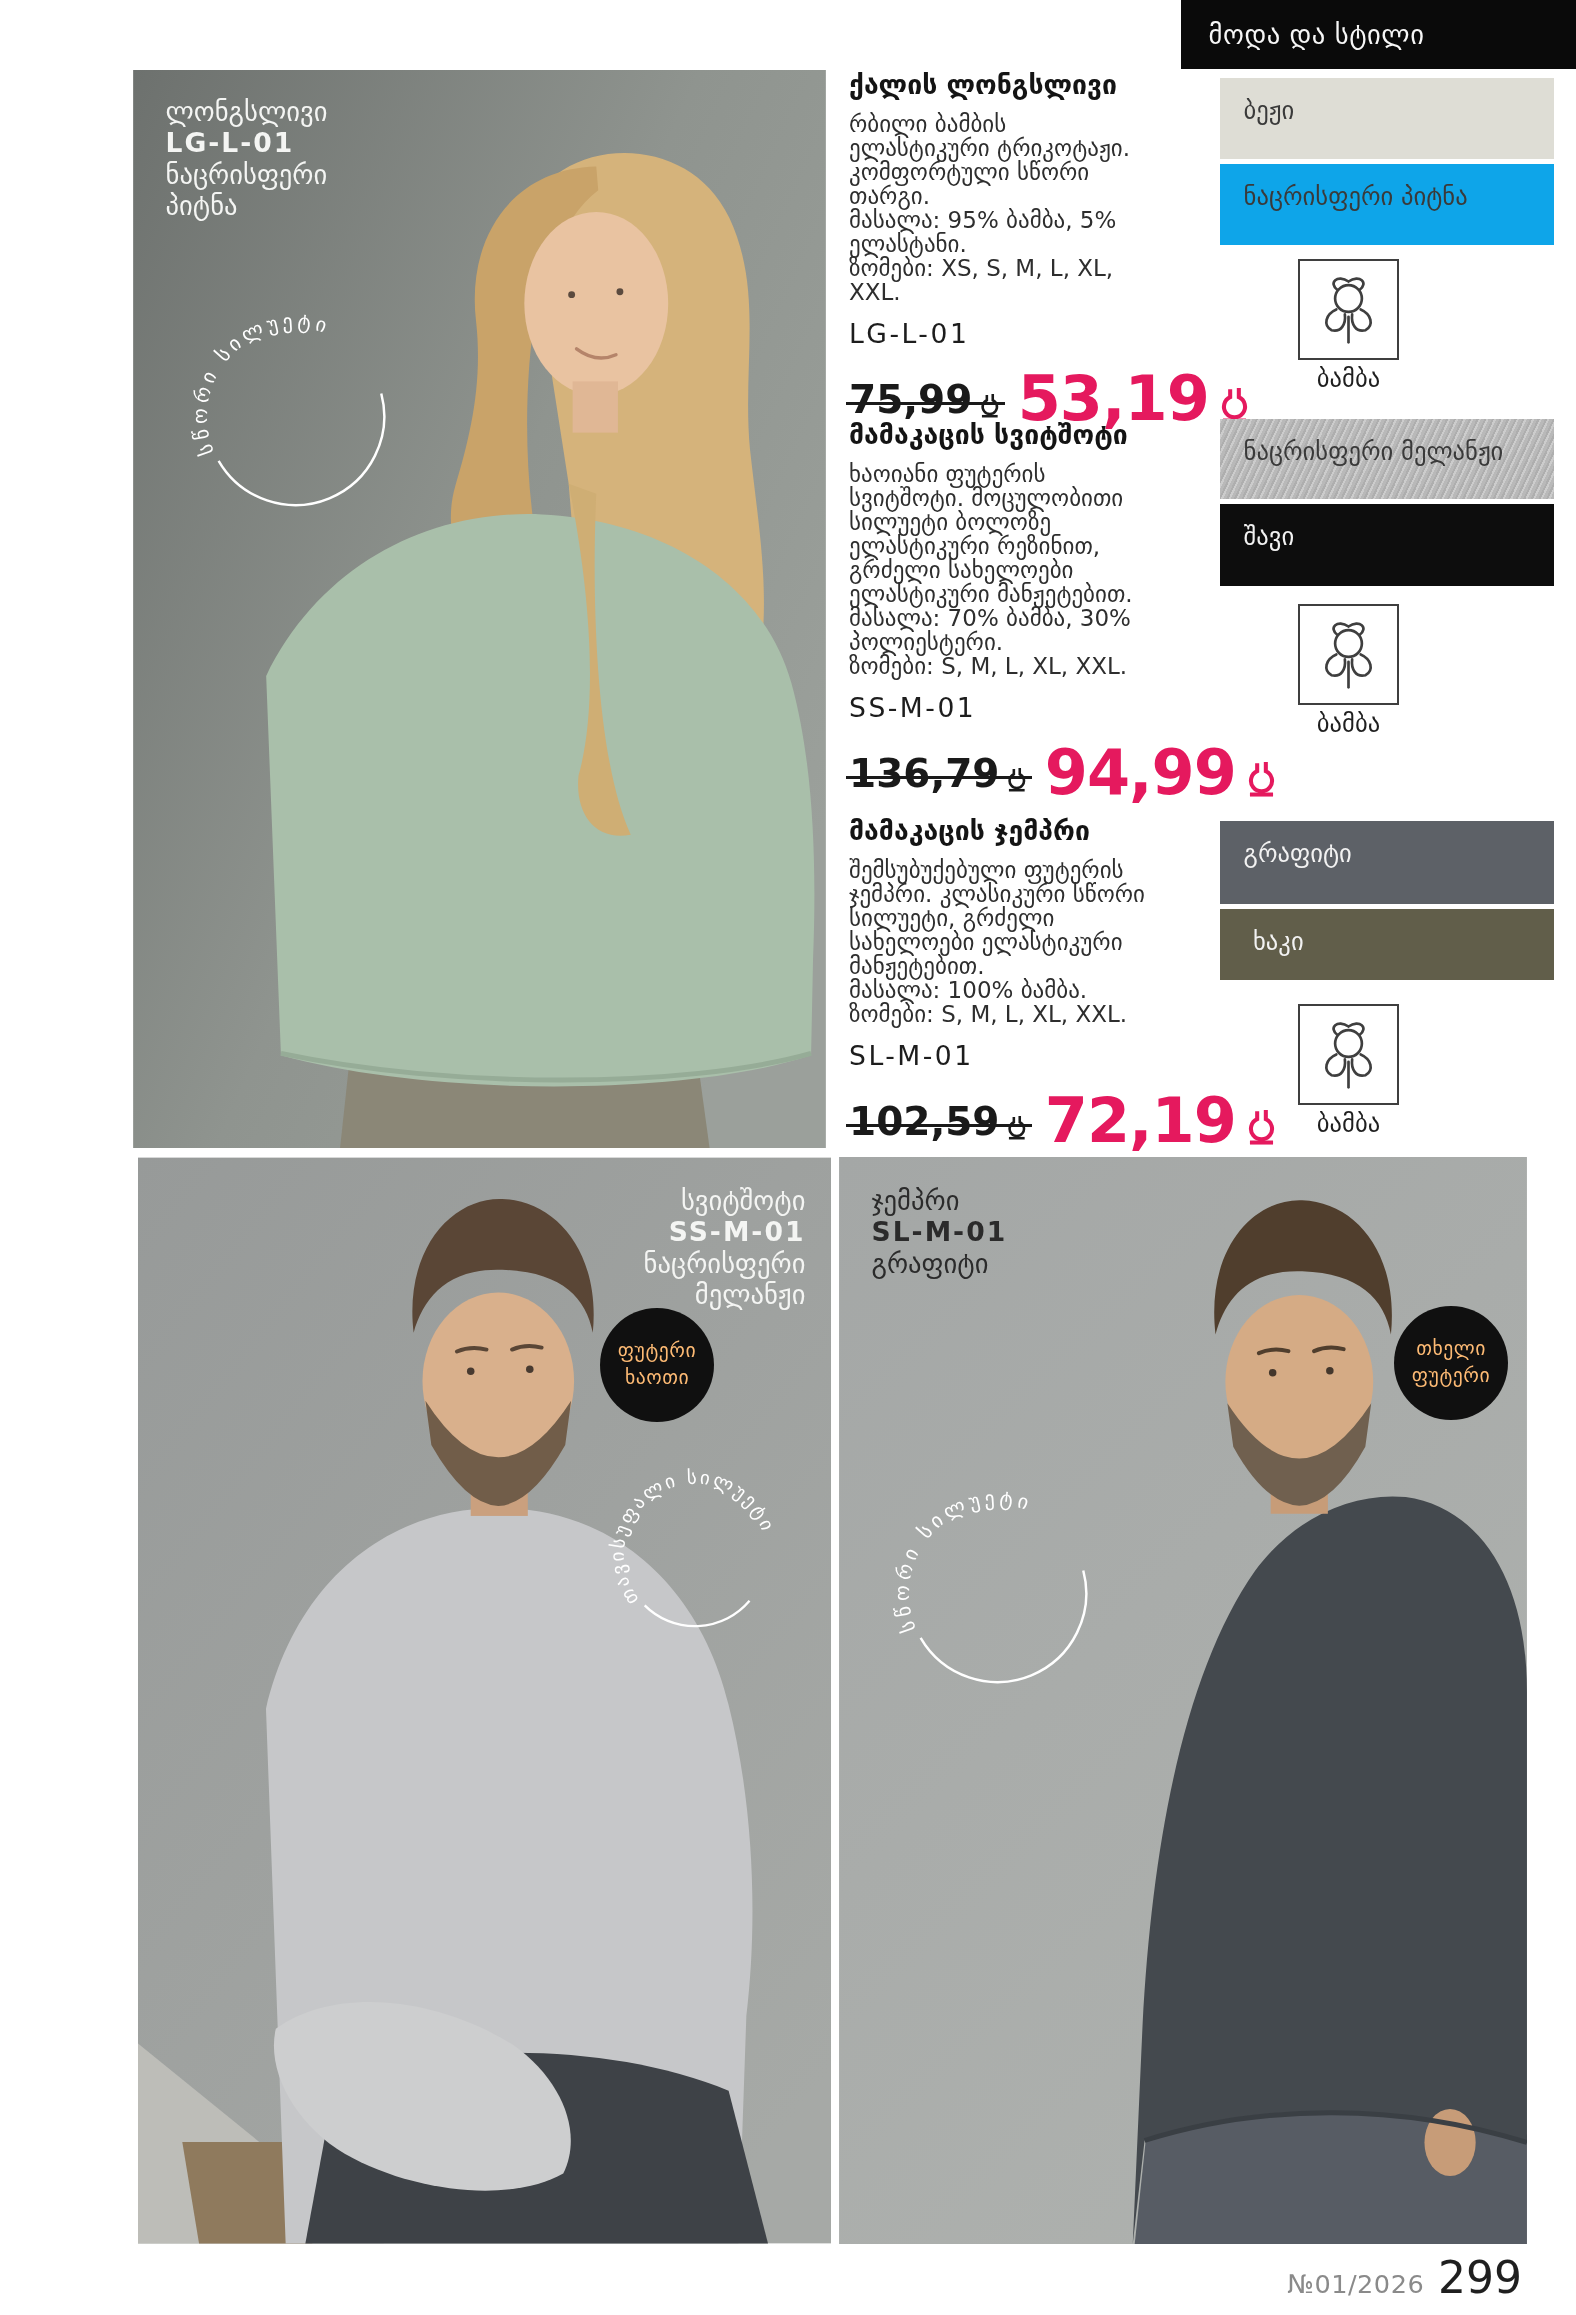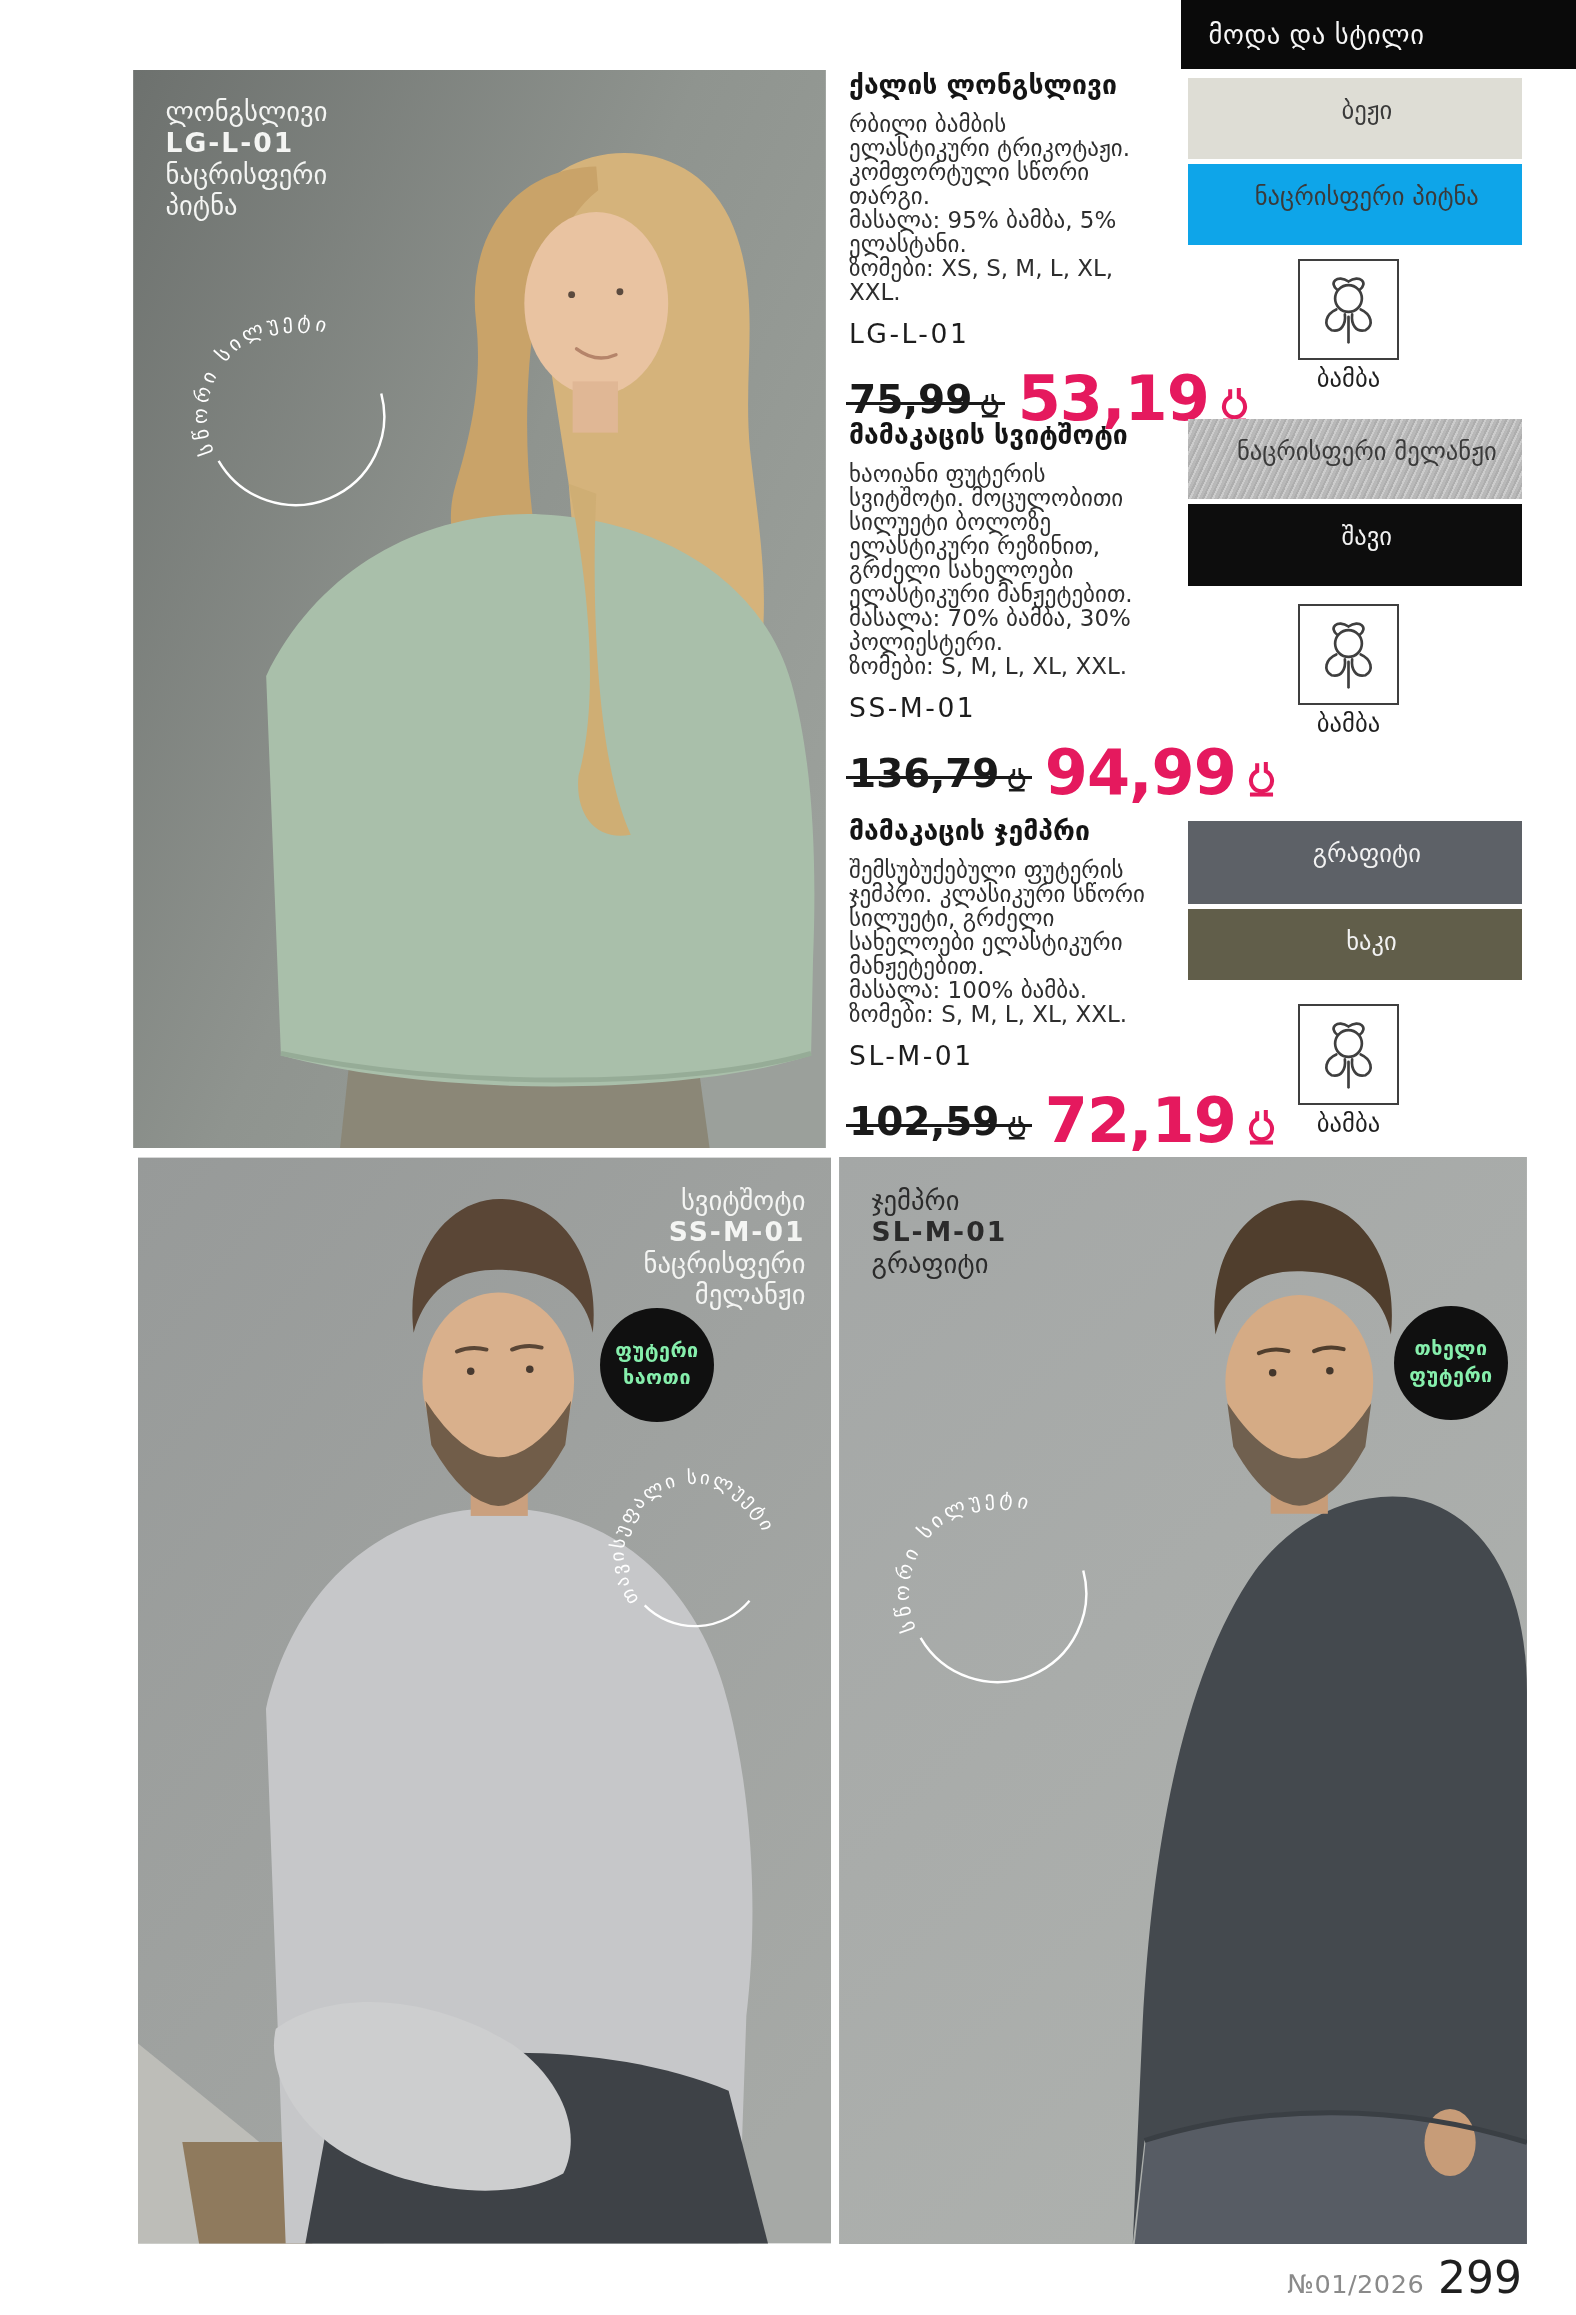--- a/index.html
+++ b/index.html
@@ -20,23 +20,23 @@
   .photo-label { position:absolute; font-size:26.6px; line-height:31.5px; font-weight:500; }
   .photo-label.light { color:#f4f5f3; }
   .photo-label.dark  { color:#2b2b2b; }
   .photo-label .code-line { letter-spacing:2px; font-weight:600; }
   #photo-woman .photo-label { left:32.5px; top:25.6px; }
   #photo-man-l .photo-label { right:25.6px; top:27.6px; text-align:right; }
   #photo-man-r .photo-label { left:32.5px; top:27.6px; }
 
   .round-badge {
     position:absolute; width:114px; height:114px; border-radius:50%;
-    background:#101010; color:#86efac; display:flex; flex-direction:column;
+    background:#101010; color:#fdba74; display:flex; flex-direction:column;
     align-items:center; justify-content:center; text-align:center;
-    font-size:19.7px; line-height:26.6px; letter-spacing:0.5px;font-weight:bold;
+    font-size:19.7px; line-height:26.6px; letter-spacing:0.5px;
   }
   #photo-man-l .round-badge { left:462px; top:151px; }
   #photo-man-r .round-badge { left:555px; top:149px; }
 
   .circle-caption { position:absolute; }
   #photo-woman .circle-caption { left:49px;  top:233px; width:227px; height:227px; }
   #photo-man-l .circle-caption { left:466px; top:307px; width:182px; height:182px; }
   #photo-man-r .circle-caption { left:45px;  top:323px; width:227px; height:227px; }
   .circle-caption text { fill:#ffffff; font-family:"DejaVu Sans", sans-serif; }
 
@@ -57,22 +57,22 @@
   .lari-old { width:23.6px; height:26.6px; margin-left:5.9px; margin-bottom:3.9px; }
   .lari-new { width:35px; height:39px; margin-left:7.9px; margin-bottom:5.9px; }
 
   
   #mode-header {
     position:absolute; left:1181px; top:0; width:395px; height:69px;
     background:#0a0a0a; color:#f6f6f6; display:flex; align-items:center;
     padding-left:27.6px; font-size:26.6px; font-weight:500; letter-spacing:0.5px;
   }
   .swatch {
-    position:absolute; left:1188px; width:334px;
-    padding:17.7px 0 0 23.6px; font-size:24.6px; font-weight:500;text-align:center;
+    position:absolute; left:1220px; width:334px;
+    padding:17.7px 0 0 23.6px; font-size:24.6px; font-weight:500;
   }
   .swatch.dark-text  { color:#3a3a3a; }
   .swatch.light-text { color:#f2f2f2; }
   #sw-beige    { top:78px;  height:81px; }
   #sw-mint     { top:164px; height:81px; }
   #sw-melange  { top:419px; height:80px;
     background-image:repeating-linear-gradient(115deg, rgba(255,255,255,.28) 0 2px, rgba(0,0,0,0) 2px 4.9px, rgba(0,0,0,.06) 4.9px 6.9px); }
   #sw-black    { top:504px; height:82px; }
   #sw-graphite { top:821px; height:83px; }
   #sw-khaki    { top:909px; height:71px;padding-left:33px; }

